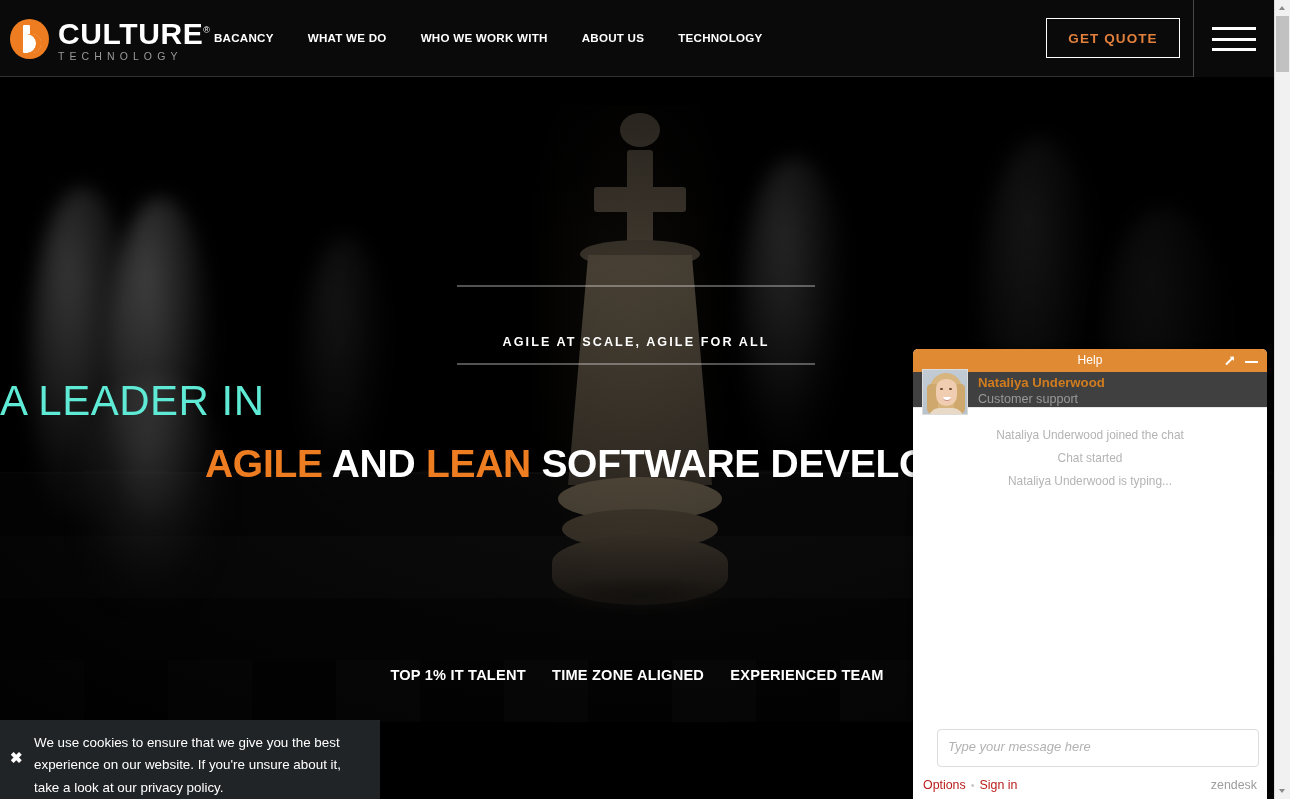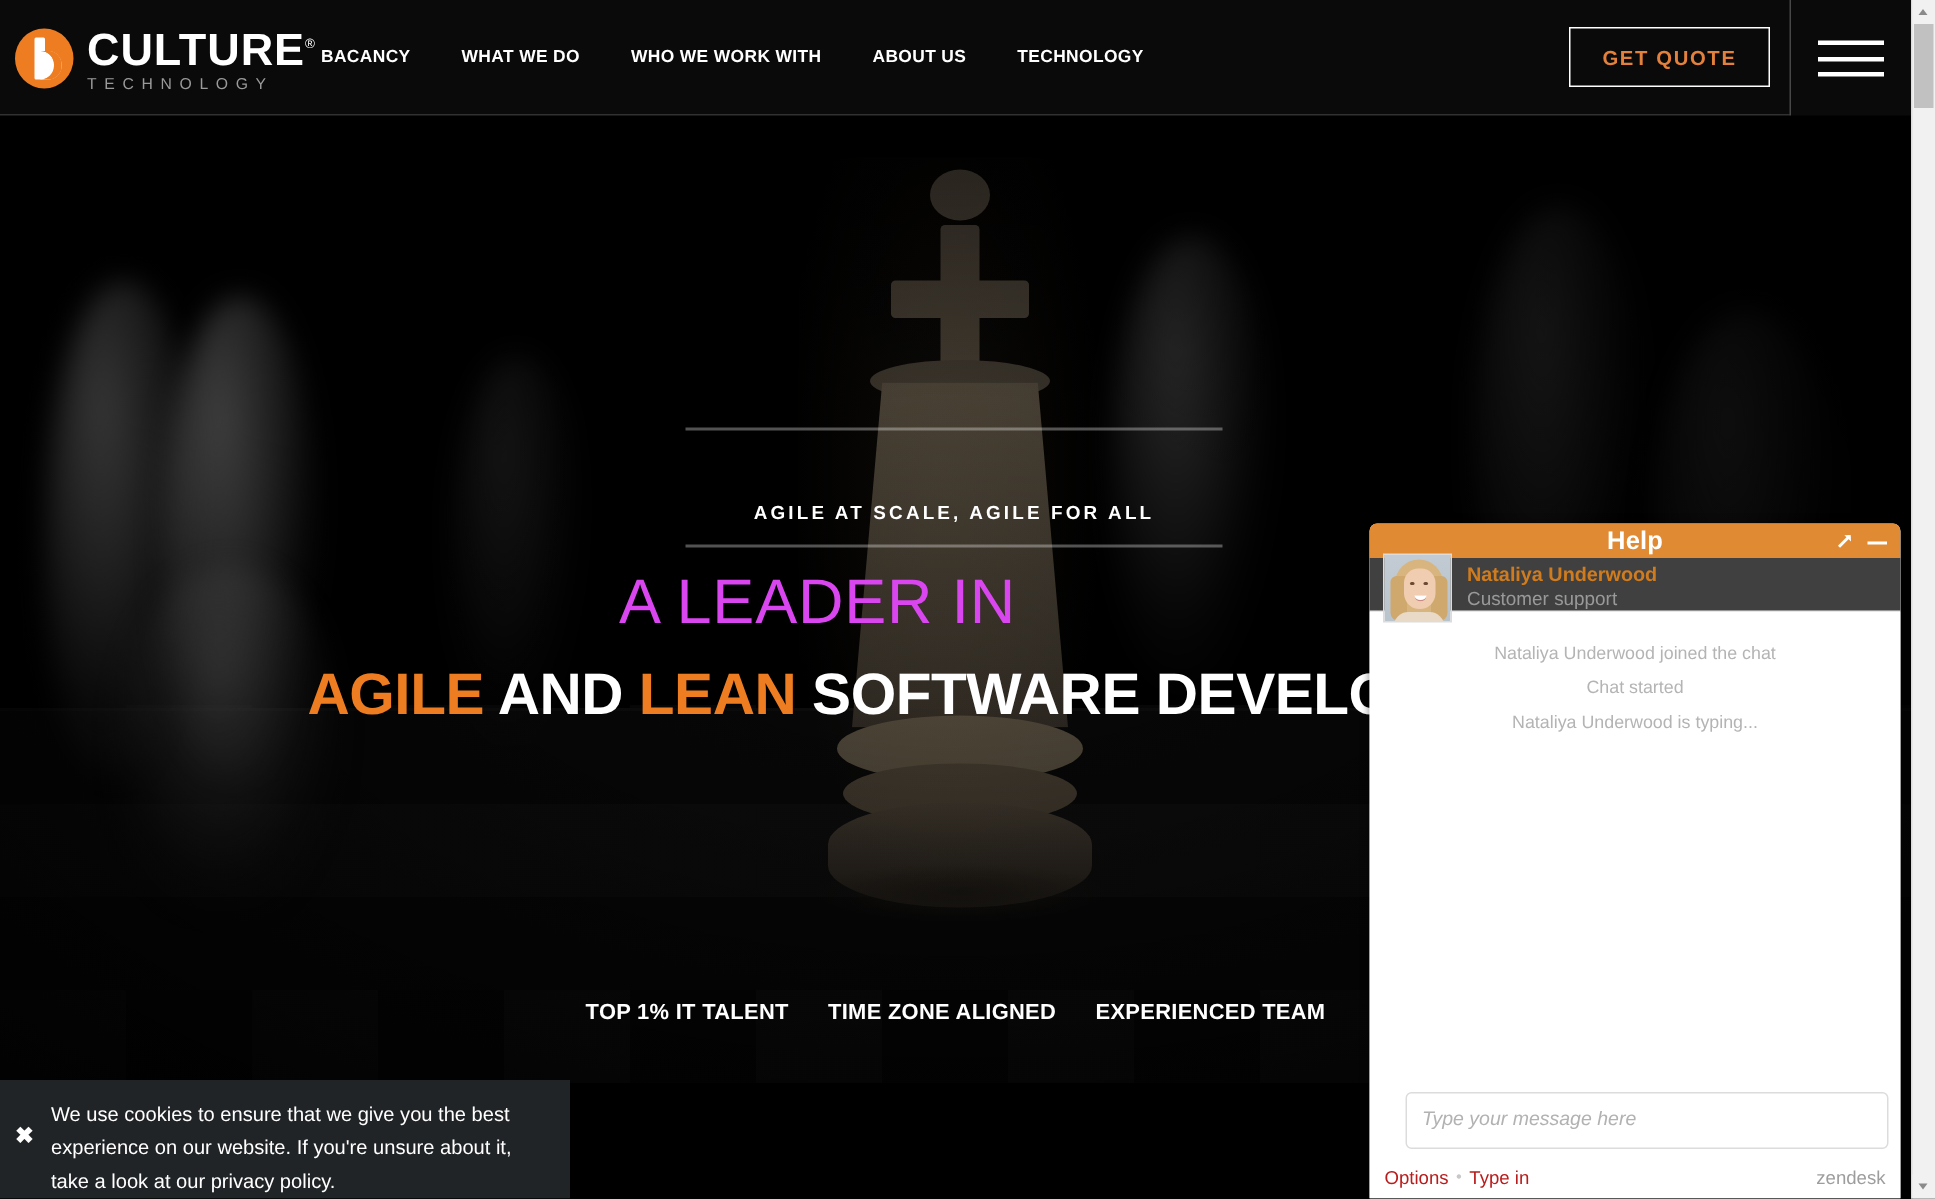--- a/index.html
+++ b/index.html
@@ -144,22 +144,22 @@
   #herocontent { position:absolute; left:0; top:0; width:1274px; height:645px; z-index:10; }
   #tagline-wrap {
     position:absolute; left:457px; top:208px; width:358px;
   }
   .tag-rule { width:358px; height:2px; background:rgba(255,255,255,0.32); }
   .tagline {
     color:#ffffff; font-size:12.6px; font-weight:bold; letter-spacing:2.1px;
     text-align:center; padding:15px 0 14px 0; white-space:nowrap;margin-top:33px;
   }
   #line1 {
-    position:absolute; left:0; top:300px; width:1090px; text-align:center;
-    color:#d946ef; font-size:42px; font-weight:300; letter-spacing:0.5px;
+    position:absolute; left:0; top:300px; width:1090px; text-align:left;
+    color:#5eead4; font-size:42px; font-weight:300; letter-spacing:0.5px;
     font-family:"Liberation Sans", sans-serif;
   }
   #line2 {
     position:absolute; left:205px; top:365px;
     font-size:39px; font-weight:bold; color:#fff; letter-spacing:-0.3px;
     white-space:nowrap; font-family:"Liberation Sans", sans-serif;
   }
   .accent { color:#ee7d22; }
   #features {
     position:absolute; left:0; top:590px; width:1274px; text-align:center;
@@ -187,21 +187,21 @@
     background:#fff; z-index:50;
     border-radius:5px 5px 0 0;
     box-shadow:0 0 6px rgba(0,0,0,.45);
     overflow:hidden; display:flex; flex-direction:column;
   }
   #chat-header {
     height:23px; background:#e08a33; position:relative; flex:none;
     border-radius:4px 4px 0 0;
   }
   #chat-title {
-    color:#fff; font-size:17px; font-weight:bold; text-align:center;
+    color:#fff; font-size:12px; font-weight:normal; text-align:center;
     line-height:23px; letter-spacing:.1px;
   }
   .hdr-btn { position:absolute; top:0; height:23px; width:22px; cursor:pointer; color:#fff; }
   #btn-expand { right:26px; }
   #btn-expand svg { position:absolute; left:4px; top:6px; }
   #btn-minimize { right:4px; }
   #btn-minimize:after {
     content:""; position:absolute; left:4px; top:12px; width:13px; height:2px; background:#fff;
   }
 
@@ -392,21 +392,21 @@
       <div class="log-line">Nataliya Underwood is typing...</div>
     </div>
 
     <div id="chat-compose">
       <textarea id="chat-input" placeholder="Type your message here" style=""></textarea>
     </div>
 
     <div id="chat-footer">
       <span class="foot-link">Options</span>
       <span class="foot-dot">•</span>
-      <span class="foot-link">Type in</span>
+      <span class="foot-link">Sign in</span>
       <span id="zendesk-brand">zendesk</span>
     </div>
   </div>
 
 </div>
 
 <div id="scrollbar">
   <div class="sb-arrow" id="sb-up"></div>
   <div id="sb-thumb"></div>
   <div class="sb-arrow" id="sb-down"></div>

